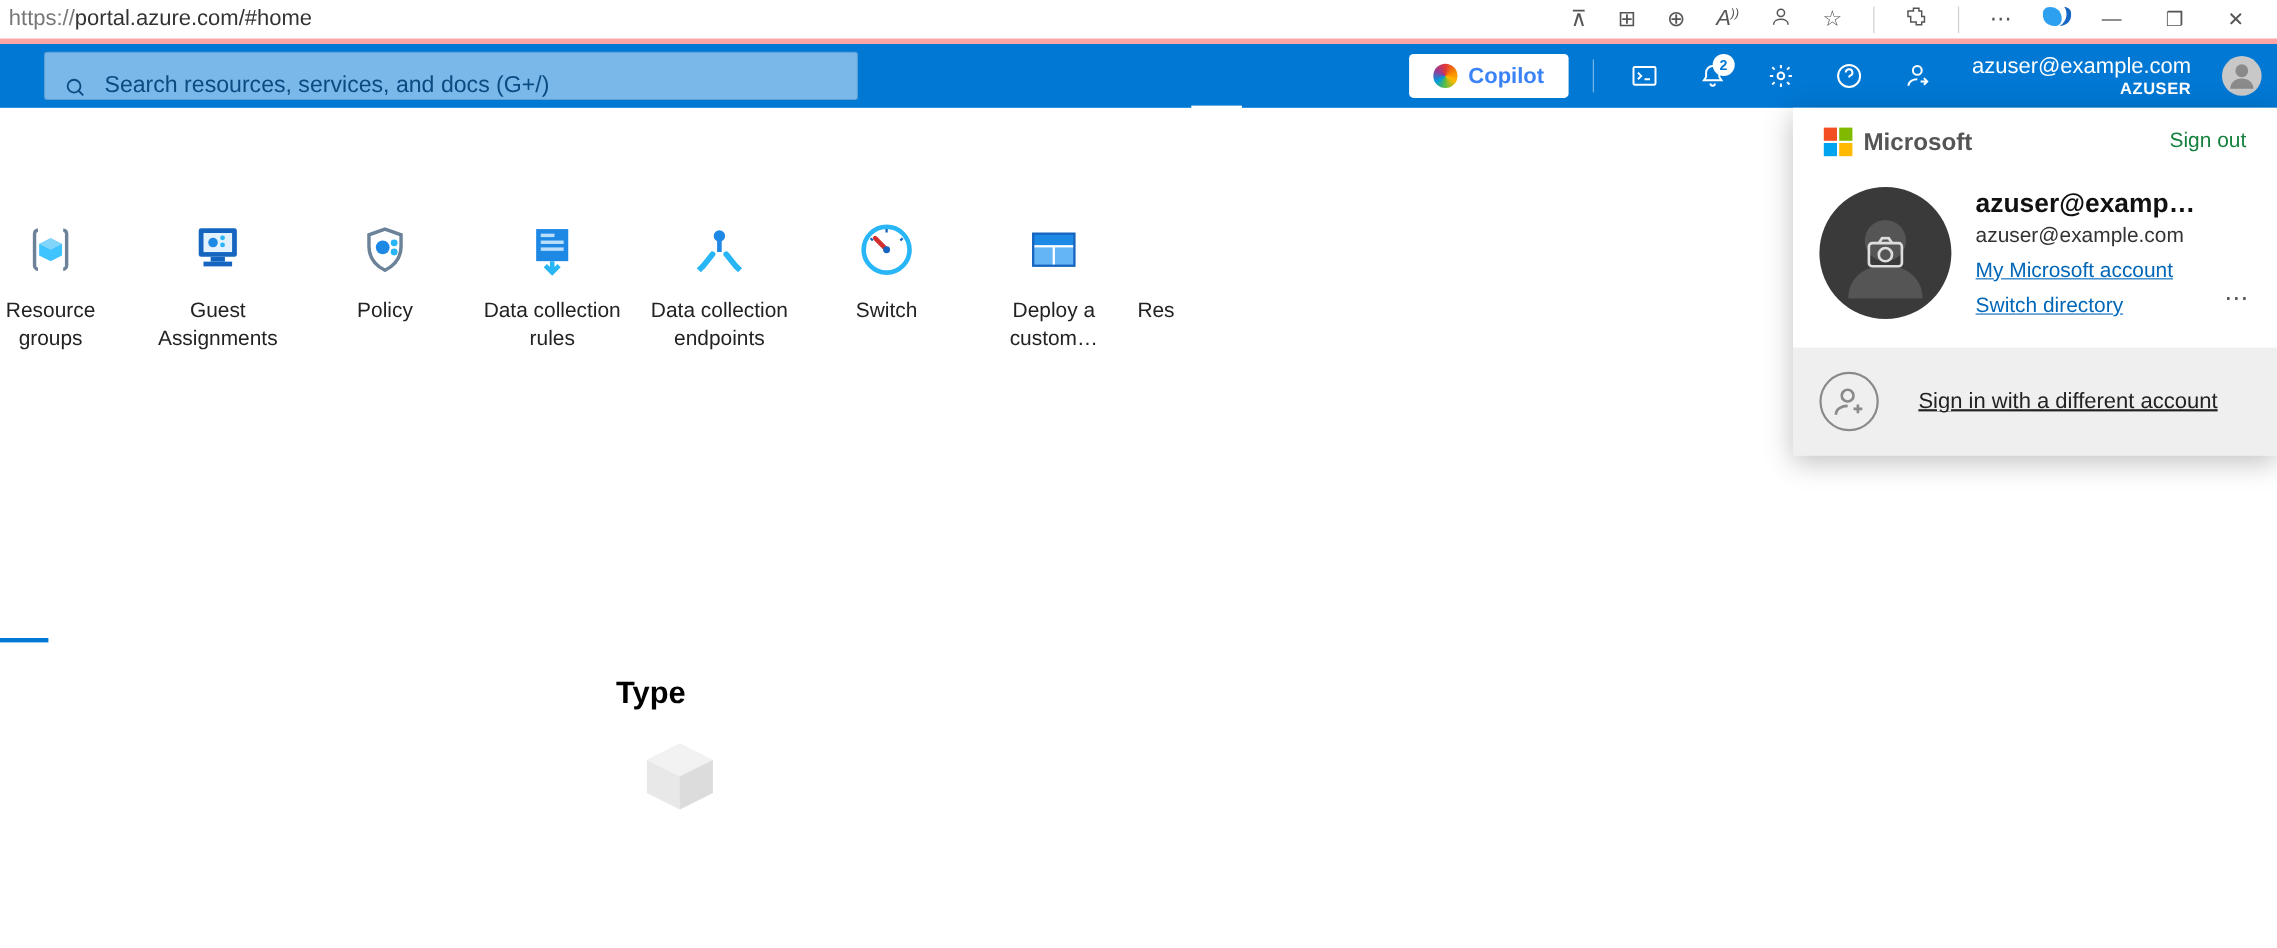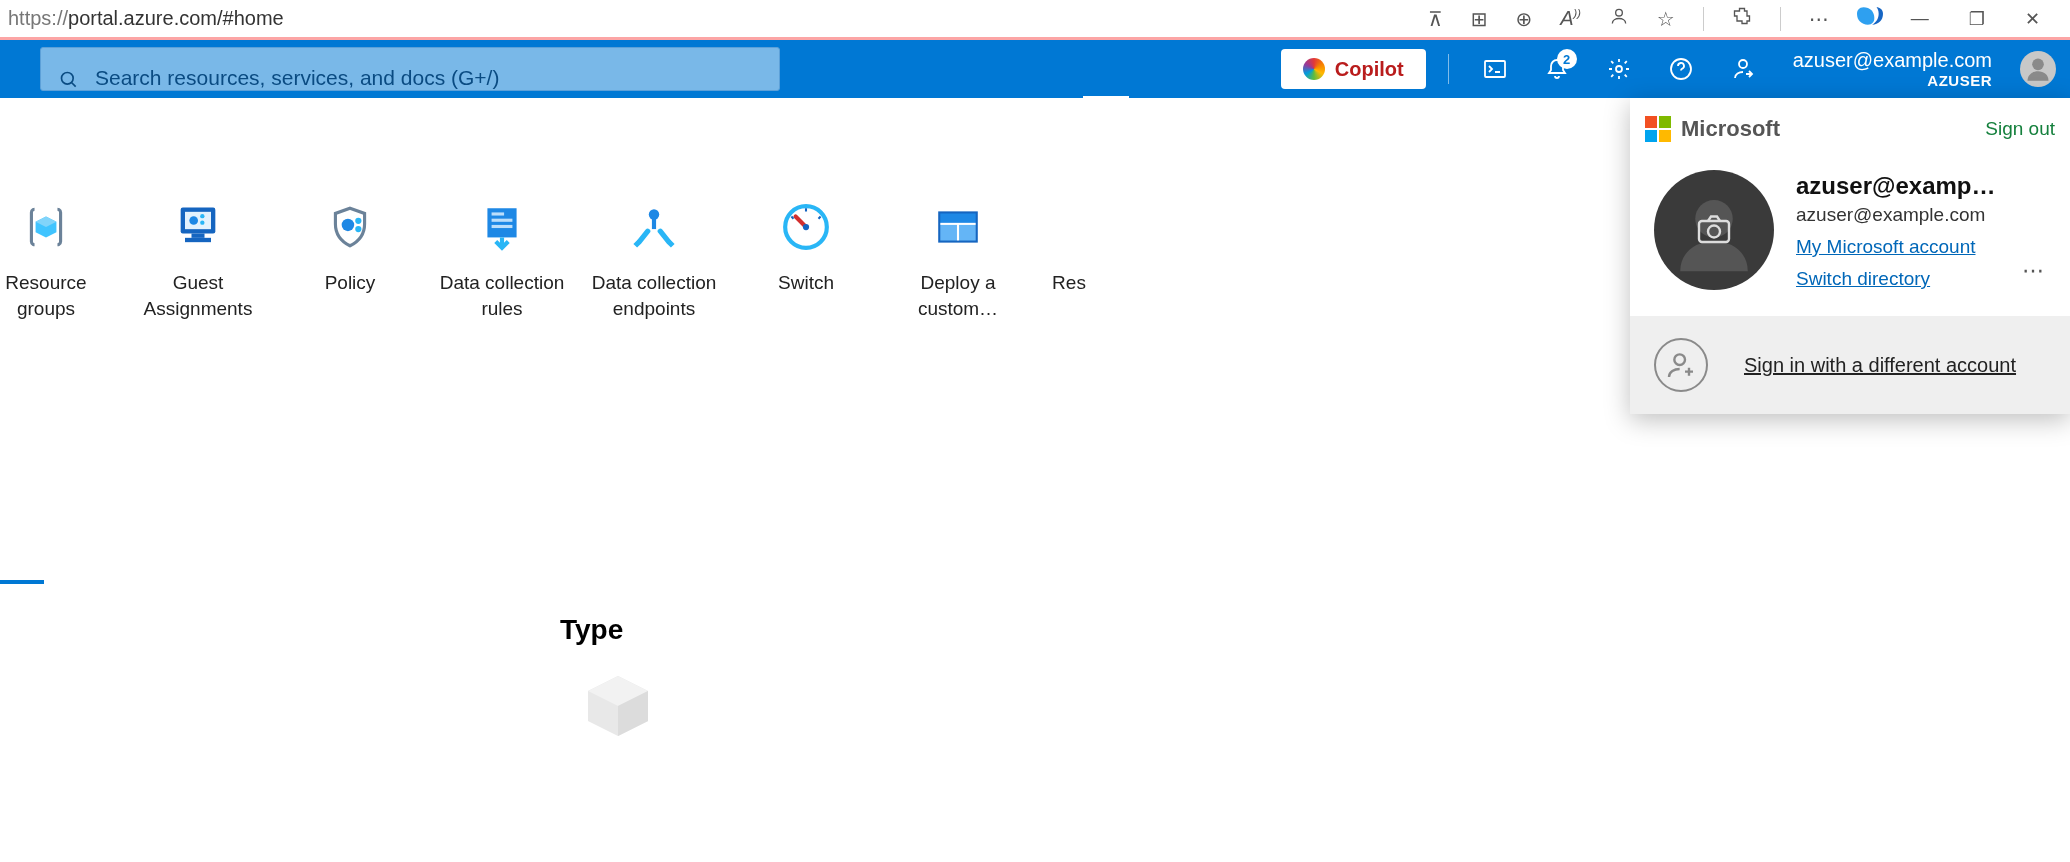--- a/index.html
+++ b/index.html
@@ -1,32 +1,32 @@
 <!DOCTYPE html>
 <html><head>
 <meta charset="utf-8">
 <style>
 * { margin: 0; padding: 0; box-sizing: border-box; font-family: "Segoe UI", Arial, sans-serif; }
 html, body { width: 2070px; height: 862px; overflow: hidden; background: #fff; }
 
 
-.browser-bar { height: 40px; display: flex; align-items: center; background: #fff; border-bottom: 3px solid #fca5a5; }
+.browser-bar { height: 40px; display: flex; align-items: center; background: #fff; border-bottom: 5px solid #fca5a5; }
 .addr { flex: 0 0 920px; font-size: 20px; color: #333; padding-left: 8px; }
 .addr .proto { color: #777; }
 .browser-icons { margin-left: auto; display: flex; align-items: center; gap: 28px; padding-right: 30px; color: #555; font-size: 20px; }
 .browser-icons .sep { width:1px; height:24px; background:#ccc; }
 .win-controls { display:flex; gap:40px; font-size:18px; }
 
 
 .azure-bar { height: 58px; background: #0078d4; display: flex; align-items: center; padding: 0 14px 0 40px; gap: 14px; }
 .search-box { flex: 0 0 740px; height: 44px; background: #79b8e8; border: 1px solid #5ca0d8; border-radius: 3px; display: flex; align-items: flex-end; padding: 0 18px; gap: 16px; }
 .search-box svg { flex:none; }
 .search-box input { flex:1; background: transparent; border: none; outline: none; font-size: 21px; color: #0a4b82; }
 .search-box input::placeholder { color: #0a4b82; }
-.copilot-btn { margin-left: auto; height: 40px; background: #fff; border-radius: 4px; display: flex; align-items: center; gap: 10px; padding: 0 22px; font-size: 20px; font-weight: 600; color: #b91c1c; }
+.copilot-btn { margin-left: auto; height: 40px; background: #fff; border-radius: 4px; display: flex; align-items: center; gap: 10px; padding: 0 22px; font-size: 20px; font-weight: 600; color: #3b82f6; }
 .copilot-logo { width:22px; height:22px; border-radius:50%; background: conic-gradient(#e23838,#f78200,#ffb900,#5ebd3e,#009cdf,#973999,#e23838); }
 .bar-sep { width:1px; height:30px; background: rgba(255,255,255,.5); margin: 0 8px; }
 .bar-icon { width: 48px; height: 48px; display:flex; align-items:center; justify-content:center; color:#fff; position:relative; }
 .badge { position:absolute; top:4px; right:4px; width:20px; height:20px; border-radius:50%; background:#fff; color:#0078d4; font-size:13px; font-weight:700; display:flex; align-items:center; justify-content:center; }
 .acct-block { margin-left: 12px; text-align: right; color:#fff; line-height:1.2; }
 .acct-block .email { font-size:20px; }
 .acct-block .tenant { font-size:15px; font-weight:600; letter-spacing:.5px; }
 .avatar-small { width:36px; height:36px; border-radius:50%; background:#c8c8c8; margin-left:14px; display:flex; align-items:center; justify-content:center; }
 .avatar-small svg { fill:#8a8a8a; }
 
@@ -35,21 +35,21 @@
 .services-row { display:flex; gap:0; padding-left:0; margin-top: 58px; margin-left:-30px; }
 .svc { width: 152px; text-align:center; }
 .svc .icn { height: 62px; display:flex; align-items:center; justify-content:center; margin-bottom:12px; }
 .svc .lbl { font-size:19px; color:#222; line-height:1.35; white-space:pre-line; }
 .tab-underline { position:absolute; left:-60px; top:482px; width:104px; height:4px; background:#0078d4; }
 .type-hdr { position:absolute; left:560px; top:516px; font-size:28px; font-weight:600; color:#000000; }
 .cube { position:absolute; left:578px; top:568px; }
 
 
 .flyout { position:absolute; right:0; top:98px; width:440px; background:#fff; box-shadow: 0 6px 24px rgba(0,0,0,.25); z-index:50; }
-.fly-top { display:flex; align-items:center; justify-content:space-between; padding: 18px 15px; gap: 16px; }
+.fly-top { display:flex; align-items:center; justify-content:space-between; padding: 18px 28px; gap: 16px; }
 .ms-logo { display:flex; align-items:center; gap:10px; }
 .ms-logo .sq { display:grid; grid-template-columns: 12px 12px; grid-template-rows: 12px 12px; gap:2px; }
 .ms-logo .sq span:nth-child(1){background:#f25022;} .ms-logo .sq span:nth-child(2){background:#7fba00;} .ms-logo .sq span:nth-child(3){background:#00a4ef;} .ms-logo .sq span:nth-child(4){background:#ffb900;}
 .ms-logo .txt { font-size:22px; font-weight:600; color:#555; }
 .signout { font-size:19px; color:#15803d; }
 .fly-mid { display:flex; gap:22px; padding: 10px 24px 26px; }
 .avatar-big { width:120px; height:120px; border-radius:50%; background:#3a3a3a; display:flex; align-items:center; justify-content:center; position:relative; flex:none; }
 .avatar-big .cam { position:absolute; }
 .fly-details { flex:1; min-width:0; padding-top:2px; }
 .fly-details .name { font-size:24px; font-weight:700; color:#111; white-space:nowrap; overflow:hidden; text-overflow:ellipsis; }
@@ -237,21 +237,21 @@
             <rect x="6" y="22" width="17" height="16" fill="#64b5f6"></rect>
             <rect x="25" y="22" width="17" height="16" fill="#64b5f6"></rect>
             <rect x="6" y="10" width="36" height="28" fill="none" stroke="#1565c0" stroke-width="2"></rect>
           </svg>
       </div>
       <div class="lbl">Deploy a
 custom…</div>
     </div>
     <div class="svc" style="width:70px;">
       <div class="icn"></div>
-      <div class="lbl" style="text-align:center;">Res</div>
+      <div class="lbl" style="text-align:left;">Res</div>
     </div>
   </div>
 
   <div class="tab-underline"></div>
   <div class="type-hdr">Type</div>
 
   <div class="cube">
     <svg width="80" height="80" viewBox="0 0 48 48">
         <polygon points="24,6 42,15 42,33 24,42 6,33 6,15" fill="#e8e8e8"></polygon>
         <polygon points="24,6 42,15 24,24 6,15" fill="#f2f2f2"></polygon>

